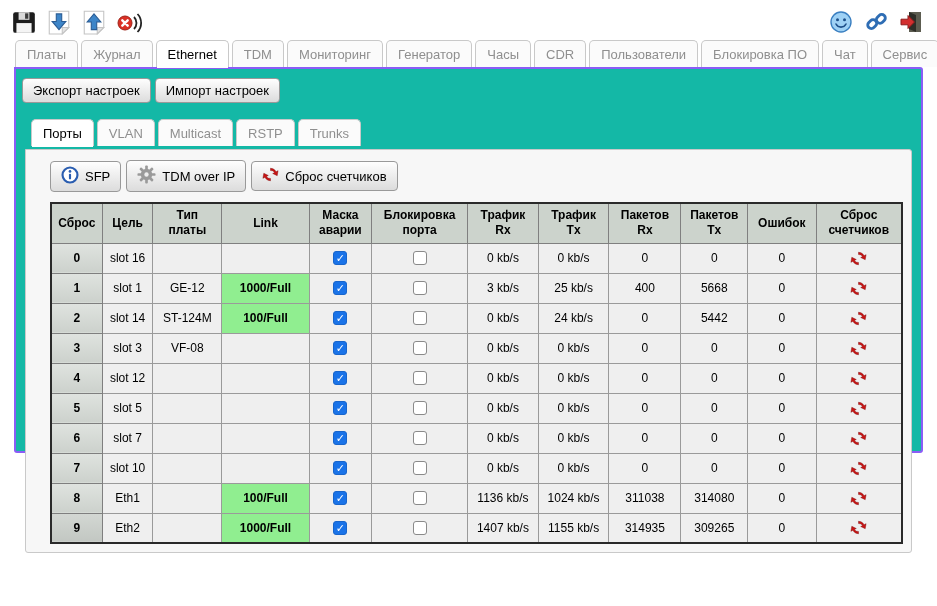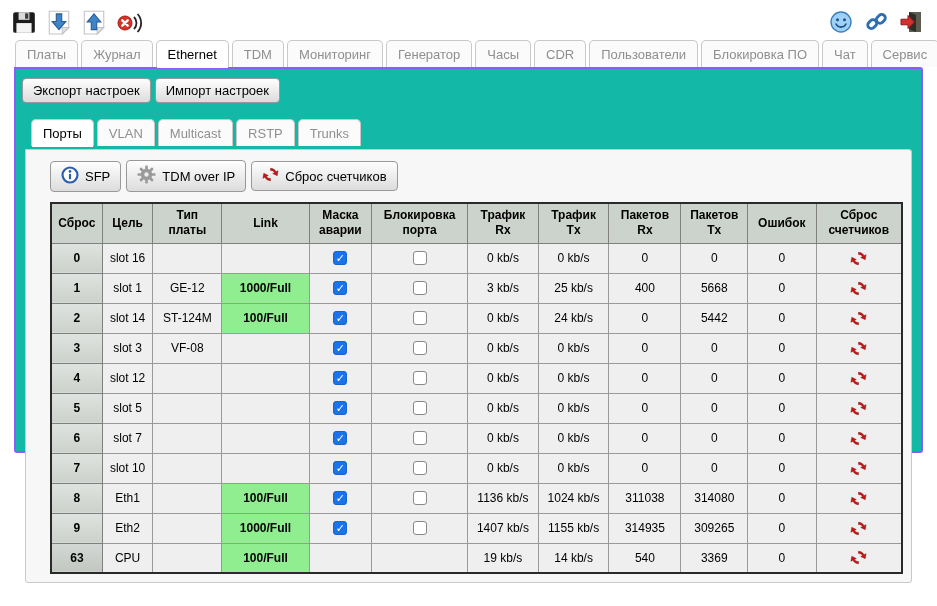--- a/index.html
+++ b/index.html
@@ -479,40 +479,17 @@
         <svg viewBox="0 0 20 20" width="17" height="17">
           <g fill="#c81414" stroke="#7a0c0c" stroke-width="0.5">
             <path d="M10 2.6 a7.4 7.4 0 0 1 6.6 4.1 l2.3 -1.2 -1 5.9 -5.3 -2.6 2.2 -1.1 a4.9 4.9 0 0 0 -4.8 -2.4 z"></path>
             <path d="M10 2.6 a7.4 7.4 0 0 1 6.6 4.1 l2.3 -1.2 -1 5.9 -5.3 -2.6 2.2 -1.1 a4.9 4.9 0 0 0 -4.8 -2.4 z" transform="rotate(180 10 10)"></path>
           </g>
         </svg>
       </span>
     </td>
   </tr>
 
-  <tr>
-    <td class="port-cell c-port">63</td>
-    <td class="c-target">CPU</td>
-    <td class="c-board"></td>
-    <td class="c-link green">100/Full</td>
-    <td class="c-mask"></td>
-    <td class="c-block"></td>
-    <td class="c-rx">19 kb/s</td>
-    <td class="c-tx">14 kb/s</td>
-    <td class="c-prx">540</td>
-    <td class="c-ptx">3369</td>
-    <td class="c-err">0</td>
-    <td class="reset-cell">
-      <span>
-        <svg viewBox="0 0 20 20" width="17" height="17">
-          <g fill="#c81414" stroke="#7a0c0c" stroke-width="0.5">
-            <path d="M10 2.6 a7.4 7.4 0 0 1 6.6 4.1 l2.3 -1.2 -1 5.9 -5.3 -2.6 2.2 -1.1 a4.9 4.9 0 0 0 -4.8 -2.4 z"></path>
-            <path d="M10 2.6 a7.4 7.4 0 0 1 6.6 4.1 l2.3 -1.2 -1 5.9 -5.3 -2.6 2.2 -1.1 a4.9 4.9 0 0 0 -4.8 -2.4 z" transform="rotate(180 10 10)"></path>
-          </g>
-        </svg>
-      </span>
-    </td>
-  </tr>
 </tbody>
     </table>
 
   </div>
 </div>
 
 </body></html>

